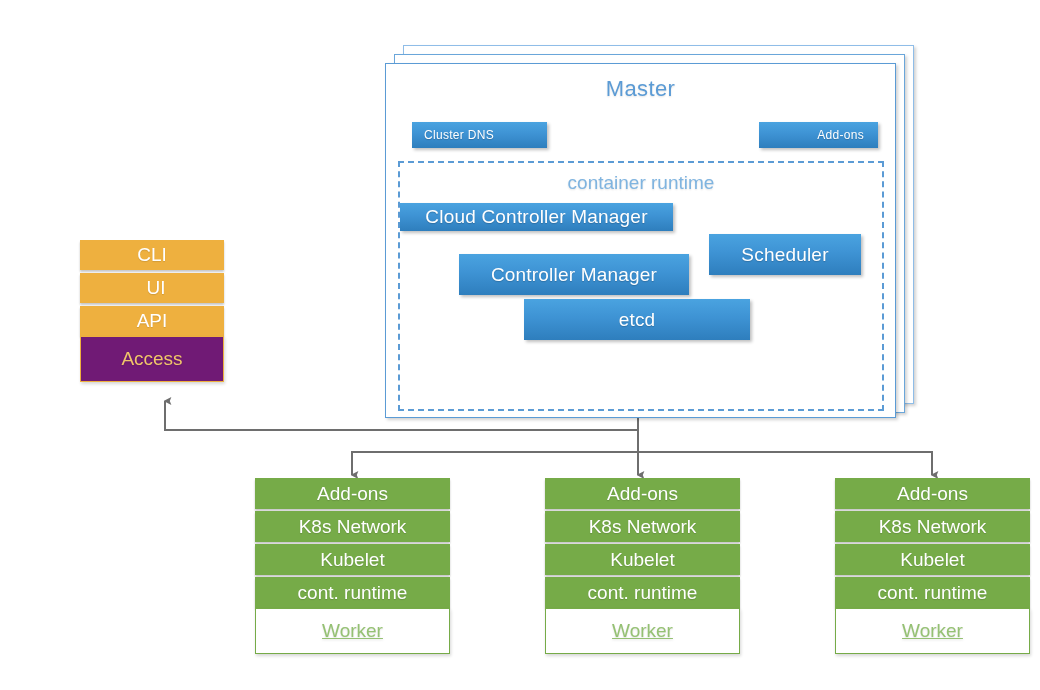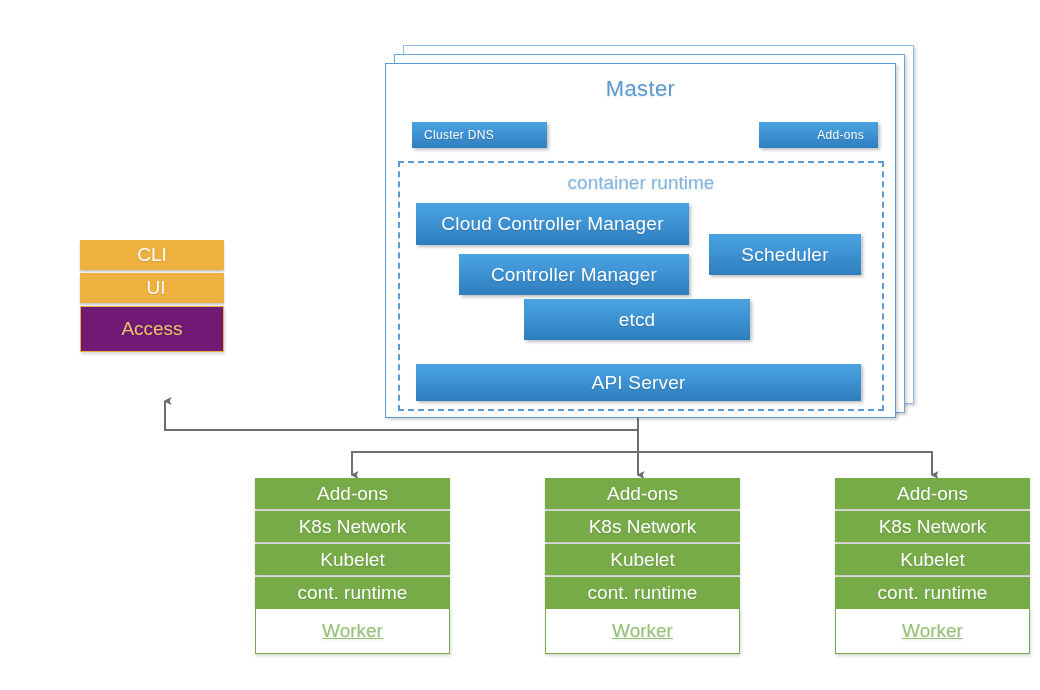--- a/index.html
+++ b/index.html
@@ -165,34 +165,34 @@
     <div class="master-title">Master</div>
 
     <div class="abs bbox small al-left" style="left:26px; top:58px; width:123px; height:26px;">Cluster DNS</div>
 
     <div class="abs bbox small al-right" style="left:373px; top:58px; width:105px; height:26px;">Add-ons</div>
 
     <div class="abs runtime-box" style="left:12px; top:97px; width:482px; height:246px;">
       <div class="runtime-title">container runtime</div>
     </div>
 
-    <div class="abs bbox" style="left:30px; top:139px; width:273px; height:42px;">Cloud Controller Manager</div>
+    <div class="abs bbox" style="left:14px; top:139px; width:273px; height:28px;">Cloud Controller Manager</div>
 
     <div class="abs bbox" style="left:73px; top:190px; width:230px; height:41px;">Controller Manager</div>
 
     <div class="abs bbox" style="left:323px; top:170px; width:152px; height:41px;">Scheduler</div>
 
     <div class="abs bbox" style="left:138px; top:235px; width:226px; height:41px;">etcd</div>
 
-    <div class="abs bbox" style="left:30px; top:300px; width:445px; height:37px;">API Server</div>
   </div>
 
   <div class="abs ostack" style="left:80px; top:240px; width:144px;">
     <div class="orow" style="height:30px; margin-bottom:3px;">CLI</div>
     <div class="orow" style="height:30px; margin-bottom:3px;padding-left:8px;">UI</div>
+    <div class="orow" style="height:30px;">API</div>
     <div class="ofoot" style="height:46px; box-sizing:border-box;">Access</div>
   </div>
 
   <div class="abs" style="left:255px; top:478px; width:195px;">
     <div class="grow" style="height:31px; margin-bottom:2px;">Add-ons</div>
     <div class="grow" style="height:31px; margin-bottom:2px;">K8s Network</div>
     <div class="grow" style="height:31px; margin-bottom:2px;">Kubelet</div>
     <div class="grow" style="height:31px;">cont. runtime</div>
     <div class="gfoot" style="height:46px; box-sizing:border-box;">Worker</div>
   </div>

